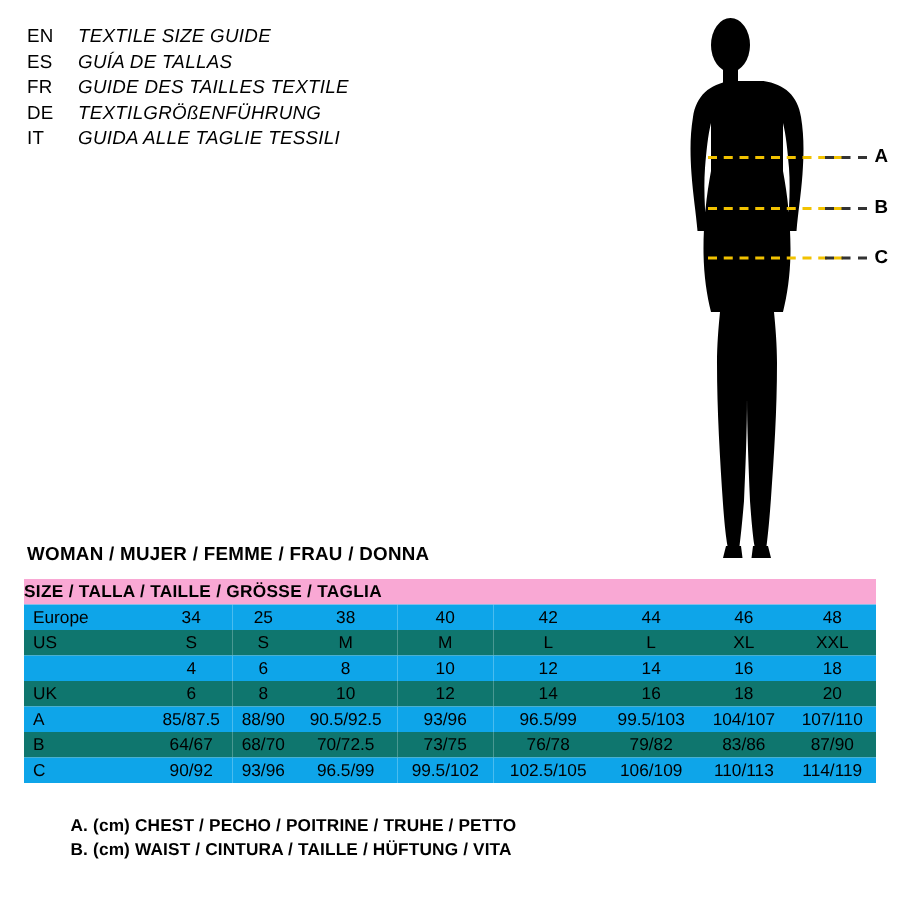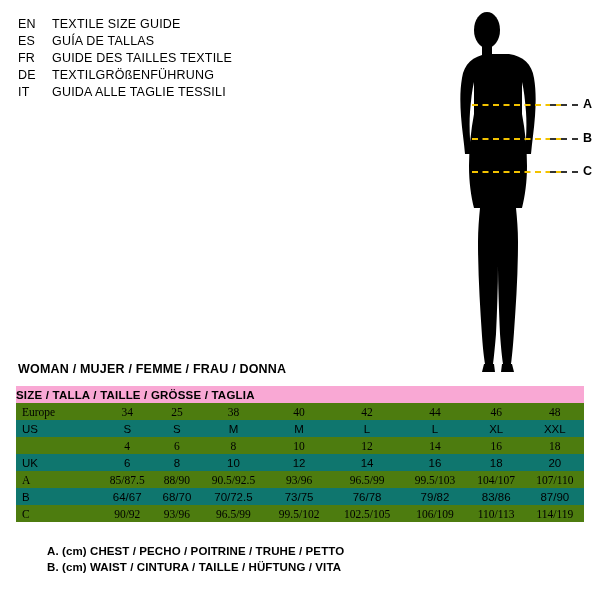--- a/index.html
+++ b/index.html
@@ -35,20 +35,21 @@
     line-height: 17px;
   }
   .lang-code {
     width: 34px;
     font-size: 12.5px;
     letter-spacing: 0.2px;
   }
   .lang-text {
     font-size: 12.5px;
     letter-spacing: 0.2px;
+    font-style: italic;
   }
 
   
   .figure-wrap {
     position: absolute;
     right: 0px;
     top: 6px;
     width: 180px;
     height: 370px;
   }
@@ -103,22 +104,21 @@
     background: #f9a8d4;
     font-weight: 700;
     font-size: 11.5px;
   }
   .row-head td {
     padding-left: 6px;
     letter-spacing: 0.2px;
     height: 18px;
   }
   .row-shade {
-    background: #4d7c0f;
-    font-family: Liberation Serif, serif;
+    background: #0ea5e9;
   }
   .row-plain {
     background: #0f766e;
   }
   .c-label {
     width: 78px;
     padding-left: 6px !important;
     text-align: left;
   }
   .c-val {

